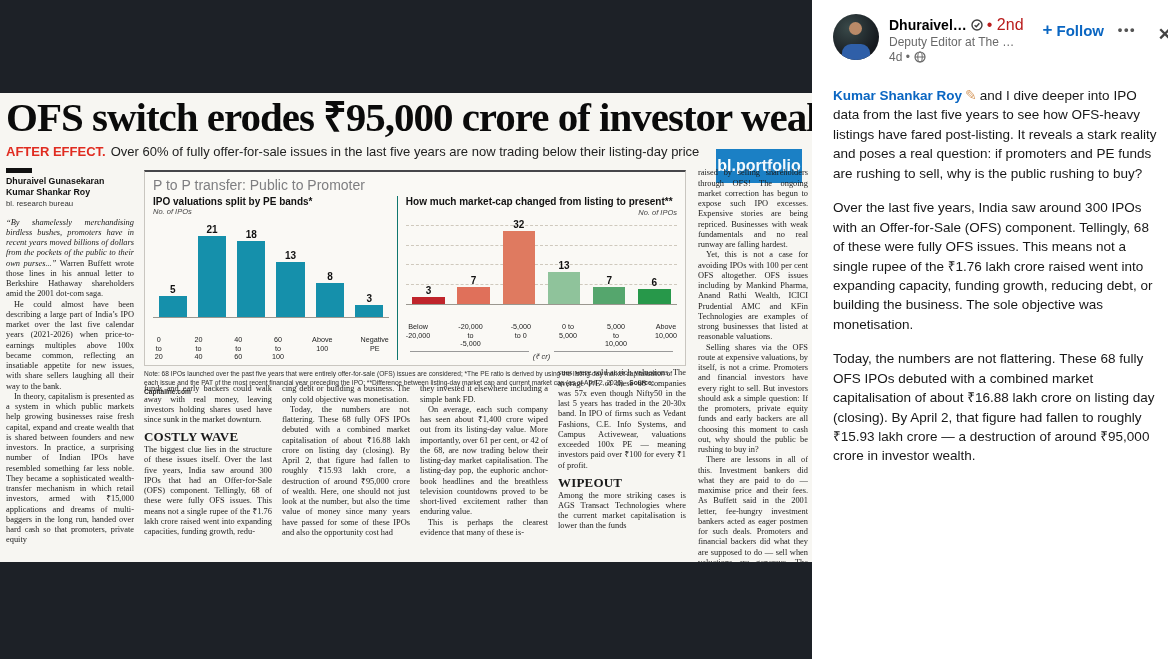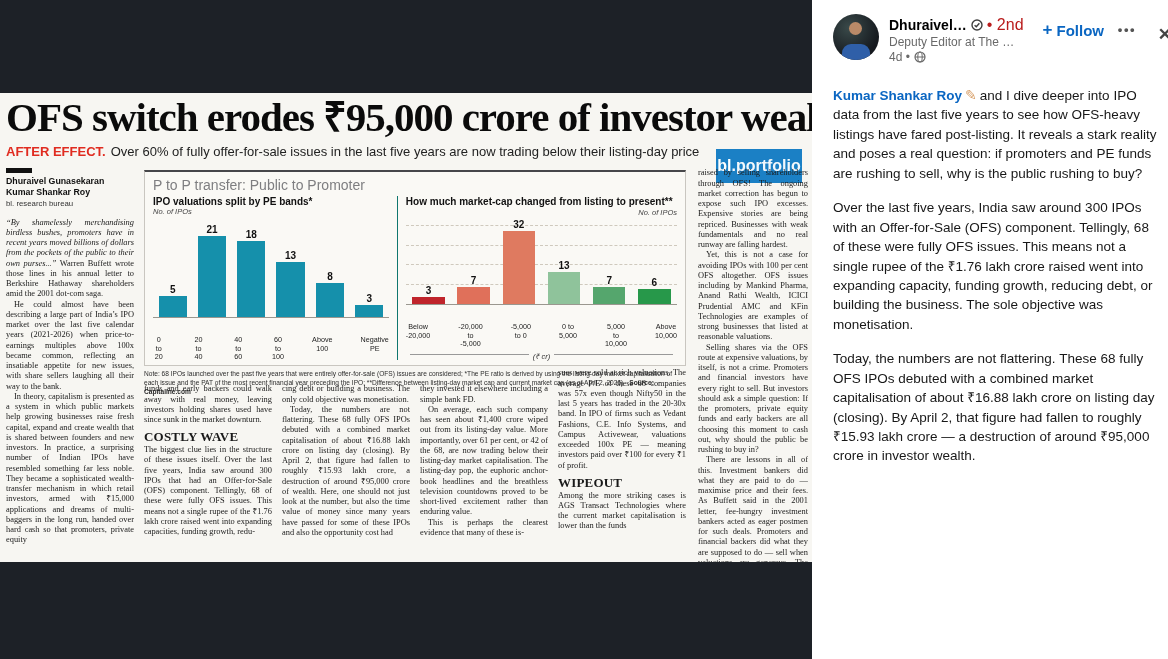--- a/index.html
+++ b/index.html
@@ -46,21 +46,21 @@
   .punit { font-style:italic; font-size:7.5px; color:#444; }
   .pright { text-align:right; margin-top:1px; }
   .plot { position:relative; display:flex; align-items:flex-end; height:94px; border-bottom:1px solid #9a978f; margin-top:8px; }
   .pnl2 .plot { height:86px; margin-top:2px; }
   .bcol { flex:1; height:100%; display:flex; flex-direction:column; align-items:center; justify-content:flex-end; position:relative; z-index:1; }
   .bval { font-weight:700; font-size:10px; color:#111; margin-bottom:1px; }
   .bar { width:72%; }
   .gridline { position:absolute; left:0; right:0; border-top:1px dashed #cfc9bd; z-index:0; }
   .cats { display:flex; margin-top:18px;gap:28px; }
   .bcat { flex:1; text-align:center; font-size:7.2px; line-height:1.15; color:#222; white-space:pre-line; }
-  .xunit { display:flex; align-items:center; font-size:7.5px; font-style:italic; color:#333; margin-top:3px; }
+  .xunit { display:flex; font-size:7.5px; font-style:italic; color:#333; margin-top:3px; }
   .xunit::before, .xunit::after { content:""; flex:1; border-top:1px solid #999; height:4px; margin:0 4px; }
   .chartnote { position:absolute; left:138px; top:202px; width:542px; font-size:6.6px; line-height:1.35; color:#2d2d2d; font-family:"Liberation Sans", sans-serif; }
   .src { font-weight:700; margin-left:6px; }
 
   
   .post-pane { width:356px; height:467px; background:#fff; position:relative; overflow:hidden; padding:14px 10px 8px 21px; color:#181818; }
   .post-header { position:relative; display:flex; min-height:56px; }
   .avatar { width:46px; height:46px; border-radius:50%; background:radial-gradient(circle at 35% 30%, #3a4a4a 0%, #15191e 70%); position:relative; overflow:hidden; flex:0 0 46px; cursor:pointer; }
   .av-head { position:absolute; top:8px; left:16px; width:13px; height:13px; border-radius:50%; background:#b98a68; }
   .av-body { position:absolute; bottom:-2px; left:9px; width:28px; height:18px; border-radius:9px 9px 0 0; background:#2f5fa8; }

